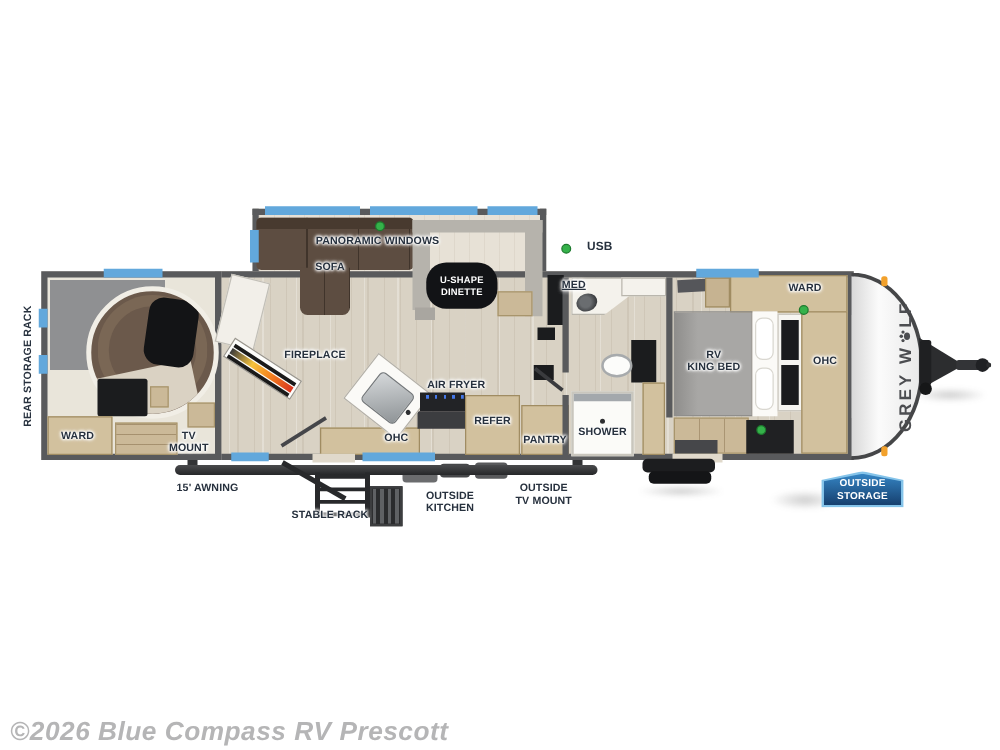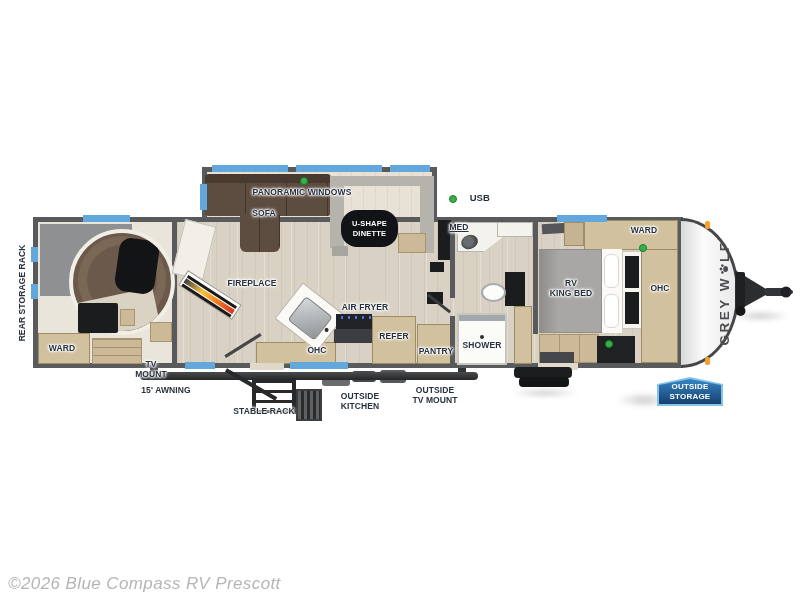--- a/index.html
+++ b/index.html
@@ -1,21 +1,21 @@
 <!DOCTYPE html>
 <html><head>
 <meta charset="utf-8">
 <style>
   html,body{margin:0;padding:0;background:#fff;}
   .stage{position:relative;width:800px;height:600px;background:#ffffff;overflow:hidden;
          font-family:"Liberation Sans",sans-serif;}
   .abs{position:absolute;box-sizing:border-box;}
   
   .title{position:absolute;left:78px;top:66px;font-size:24px;font-weight:500;color:#1a2230;letter-spacing:.5px;}
-  .watermark{position:absolute;left:8px;top:574px;font-size:17px;font-weight:400;font-style:italic;
+  .watermark{position:absolute;left:8px;top:574px;font-size:21px;font-weight:700;font-style:italic;
              color:#b5b5b6;letter-spacing:.4px;}
   .lbl{position:absolute;z-index:30;font-size:8.5px;font-weight:700;color:#27313e;letter-spacing:.1px;
        text-align:center;line-height:1.15;white-space:nowrap;
        text-shadow:0 0 2px #fff,0 0 2px #fff,0 0 3px #fff,0 0 3px #fff,0 0 4px #fff;}
   .lbl span{display:block;}
   .vlabel{transform:rotate(-90deg);transform-origin:center;}
   
   .wallbox{border:5px solid #595a5c;}
   .wood{background-color:#d9d2c4;
         background-image:repeating-linear-gradient(90deg,rgba(120,100,75,.10) 0 1px,rgba(0,0,0,0) 1px 13px),
@@ -222,21 +222,21 @@
   <div class="abs soft-shadow" style="left:616px;top:392px;width:56px;height:16px;"></div>
   <div class="abs badge-outer" style="left:657px;top:377px;width:66px;height:29px;">
     <div class="badge-inner">
       <span>OUTSIDE</span>
       <span>STORAGE</span>
     </div>
   </div>
 
   <div class="lbl vlabel" style="left:-42px;top:288px;width:130px;">REAR STORAGE RACK</div>
   <div class="lbl" style="left:38px;top:344px;width:48px;">WARD</div>
-  <div class="lbl" style="left:128px;top:360px;width:46px;">
+  <div class="lbl" style="left:128px;top:344px;width:46px;">
     <span>TV</span>
       <span>MOUNT</span>
   </div>
   <div class="lbl" style="left:128px;top:386px;width:76px;">15' AWNING</div>
   <div class="lbl" style="left:252px;top:188px;width:100px;">PANORAMIC WINDOWS</div>
   <div class="lbl" style="left:244px;top:209px;width:40px;">SOFA</div>
   <div class="lbl" style="left:220px;top:279px;width:64px;">FIREPLACE</div>
   <div class="lbl" style="left:334px;top:303px;width:62px;">AIR FRYER</div>
   <div class="lbl" style="left:298px;top:346px;width:38px;">OHC</div>
   <div class="lbl" style="left:372px;top:332px;width:44px;">REFER</div>

